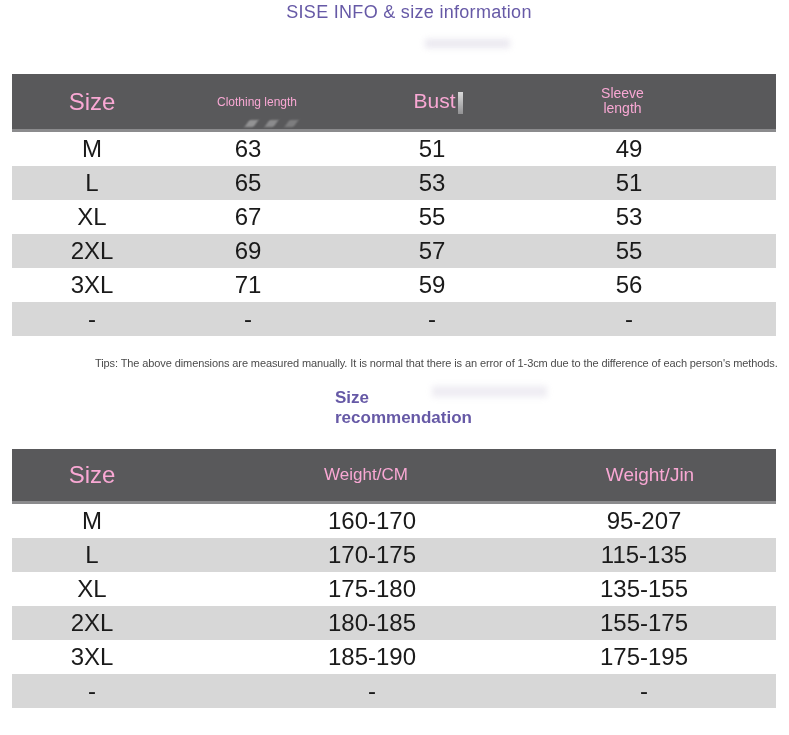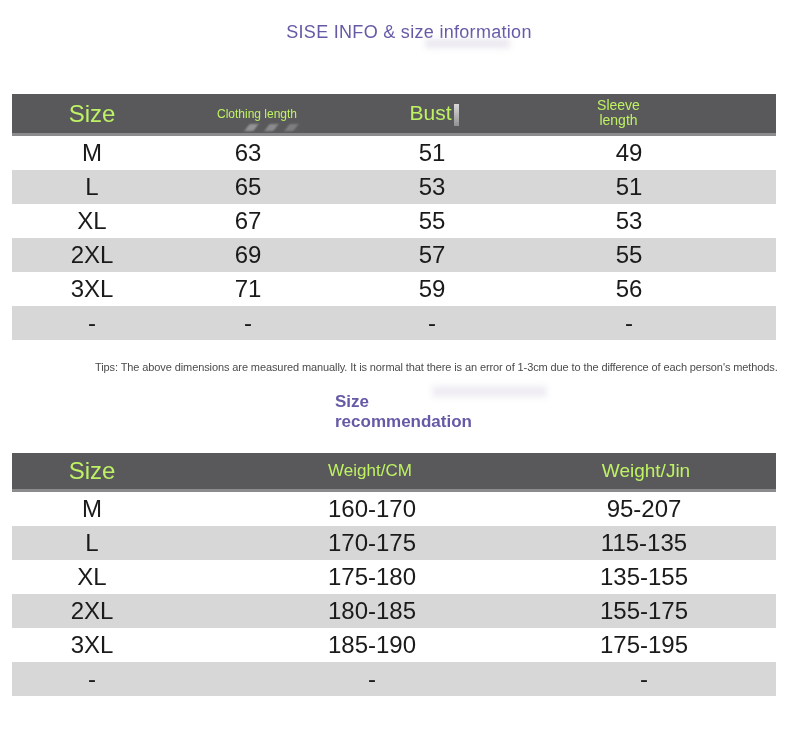--- a/index.html
+++ b/index.html
@@ -13,21 +13,21 @@
   }
   .page {
     position: relative;
     width: 789px;
     height: 735px;
     background: #ffffff;
   }
 
   
   .main-title {
-    padding-top: 22px;
+    padding-top: 2px;
     text-align: center;
     font-size: 18px;
     line-height: 21px;
     letter-spacing: 0.3px;
     color: #6659a6;
     margin-left: 29px;
   }
   .title-ghost {
     position: absolute;
     top: 39px;
@@ -59,24 +59,24 @@
 
   
   table {
     border-collapse: collapse;
     table-layout: fixed;
     width: 764px;
     margin-left: 12px;
   }
   thead th {
     background: #59595b;
-    color: #bef264;
+    color: #f9a8d4;
     font-weight: normal;
     height: 28px;
-    padding: 4px;
+    padding: 12px;
     vertical-align: middle;
     text-align: center;
     border-bottom: 3px solid #8b8b8d;
     position: relative;
   }
   tbody td {
     height: 34px;
     padding: 0;
     text-align: center;
     vertical-align: middle;

